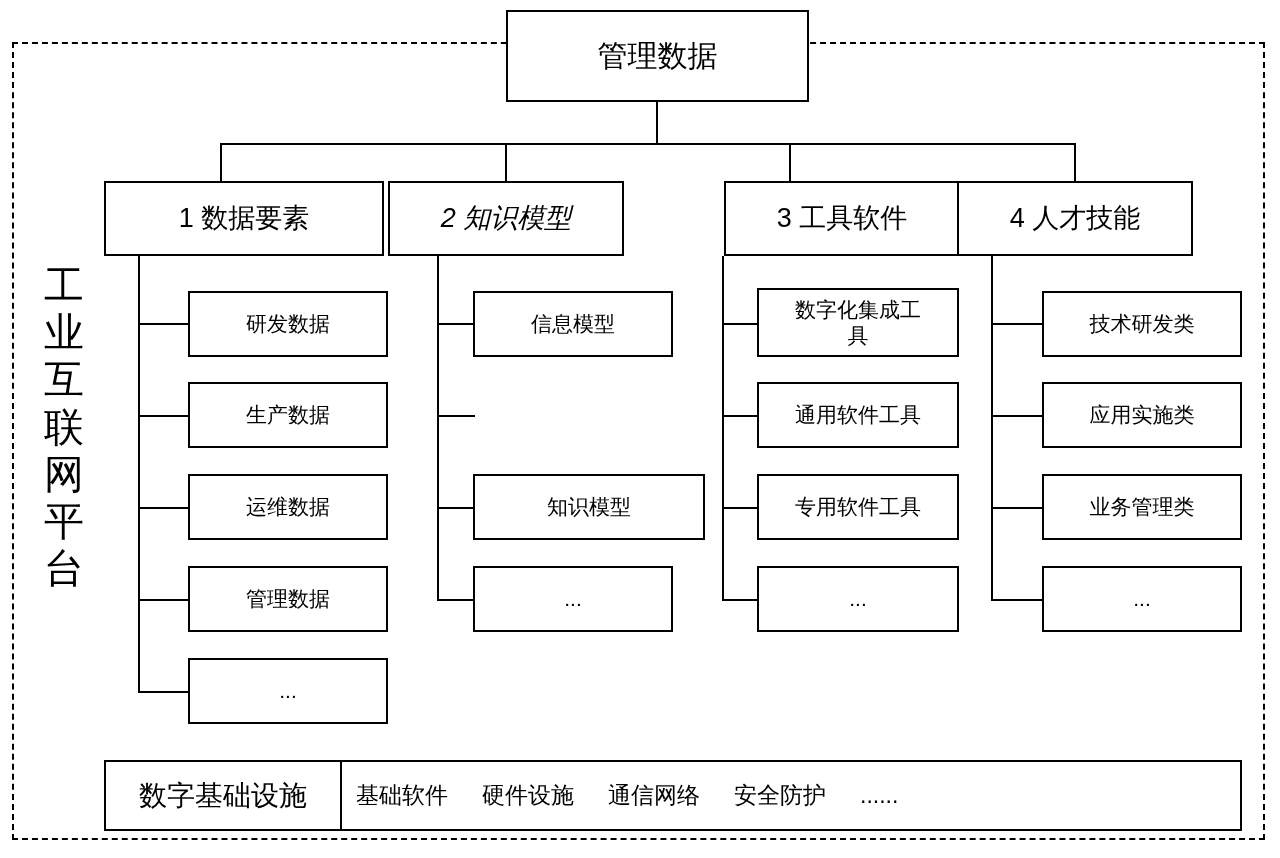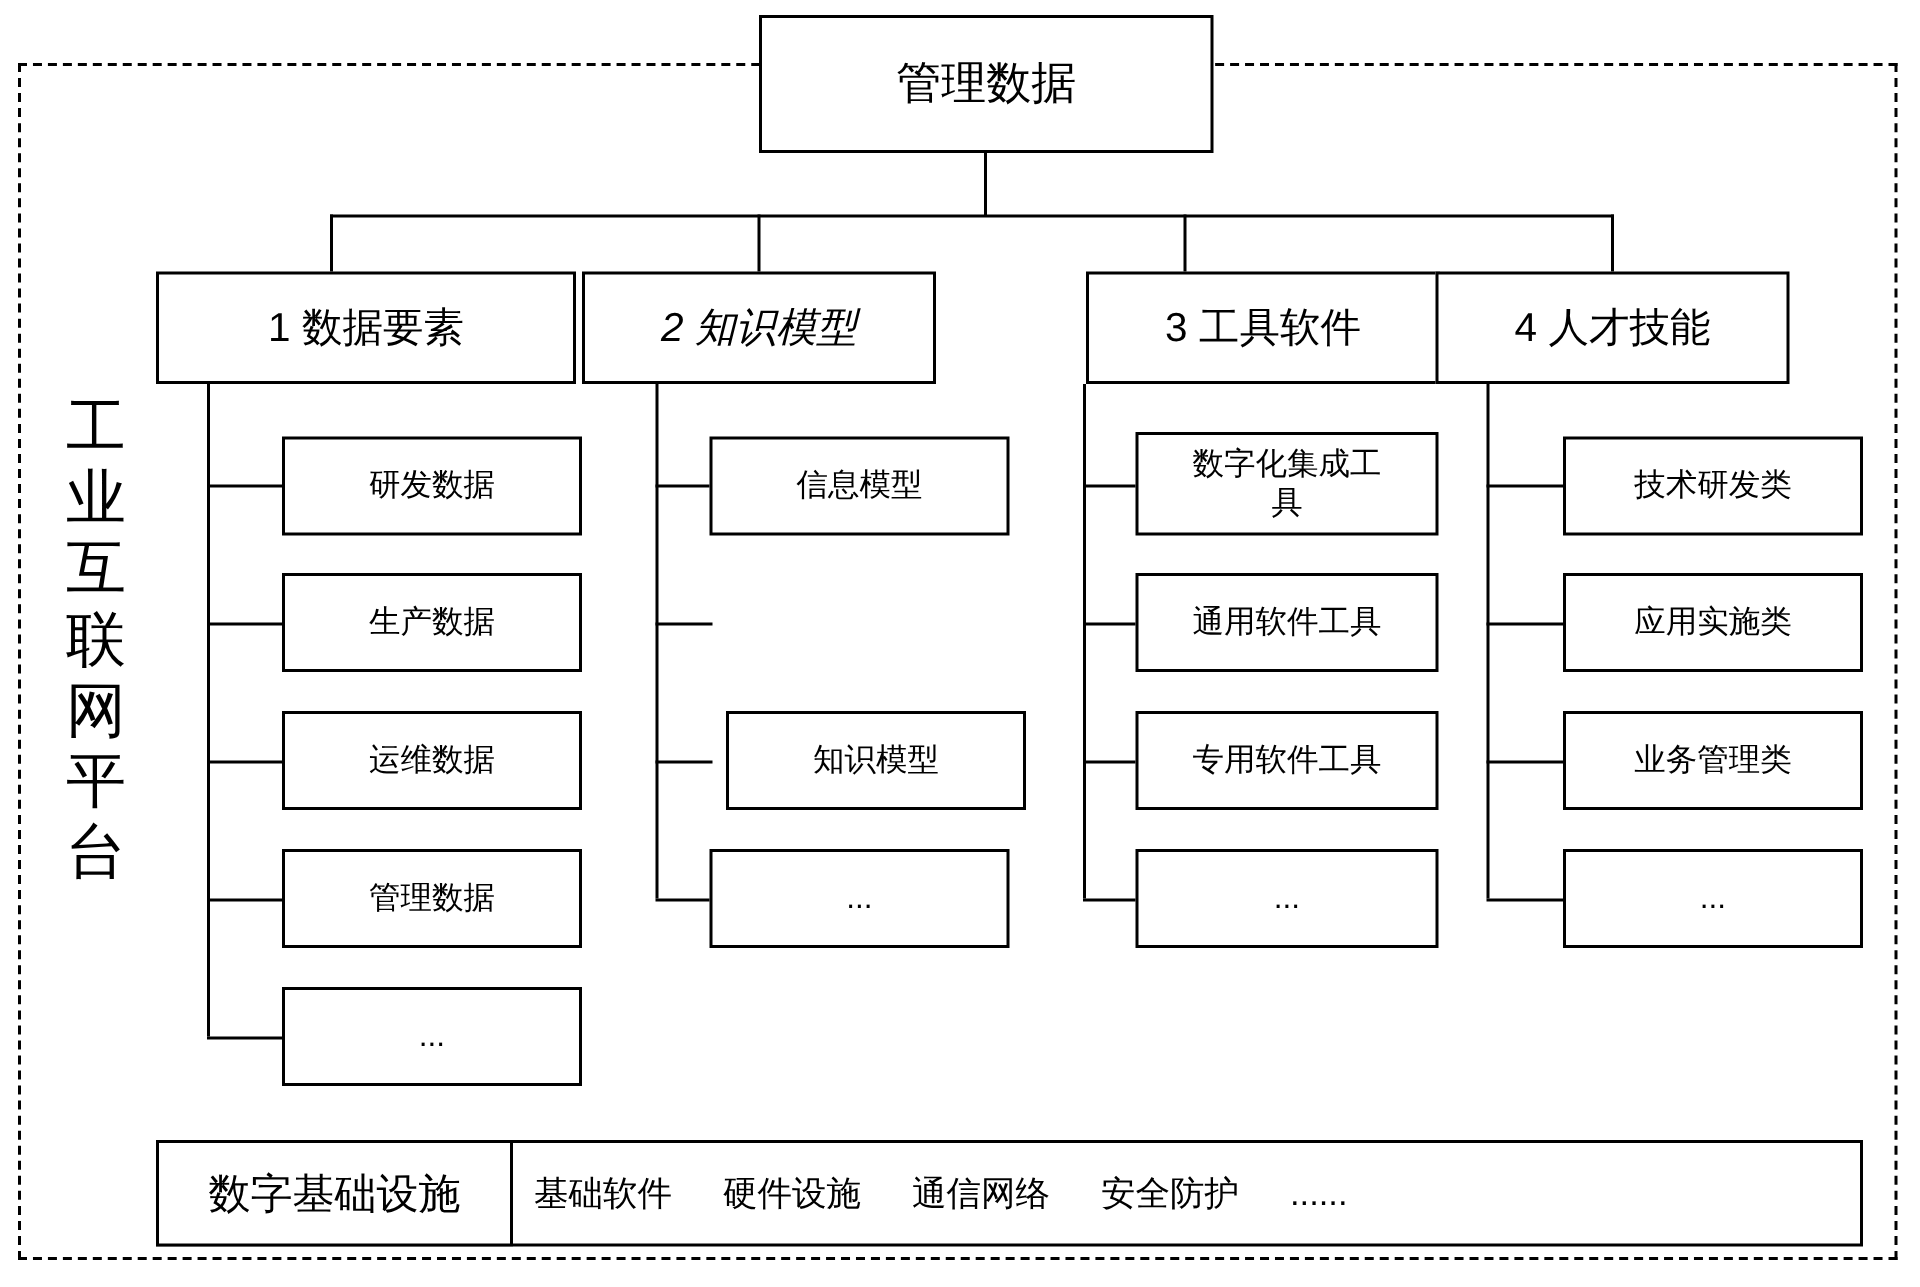--- a/index.html
+++ b/index.html
@@ -76,21 +76,21 @@
   }
   
   #c0-0 { left: 188px; top: 291px; width: 200px; height: 66px; }
   #c0-1 { left: 188px; top: 382px; width: 200px; height: 66px; }
   #c0-2 { left: 188px; top: 474px; width: 200px; height: 66px; }
   #c0-3 { left: 188px; top: 566px; width: 200px; height: 66px; }
   #c0-4 { left: 188px; top: 658px; width: 200px; height: 66px; }
   
   #c1-0 { left: 473px; top: 291px; width: 200px; height: 66px; }
   #c1-1 { left: 473px; top: 382px; width: 200px; height: 66px; }
-  #c1-2 { left: 484px; top: 474px; width: 200px; height: 66px; text-align: center; }
+  #c1-2 { left: 473px; top: 474px; width: 232px; height: 66px; text-align: center; }
   #c1-3 { left: 473px; top: 566px; width: 200px; height: 66px; }
   
   #c2-0 { left: 757px; top: 288px; width: 202px; height: 69px; }
   #c2-1 { left: 757px; top: 382px; width: 202px; height: 66px; }
   #c2-2 { left: 757px; top: 474px; width: 202px; height: 66px; text-align: right; }
   #c2-3 { left: 757px; top: 566px; width: 202px; height: 66px; }
   
   #c3-0 { left: 1042px; top: 291px; width: 200px; height: 66px; }
   #c3-1 { left: 1042px; top: 382px; width: 200px; height: 66px; }
   #c3-2 { left: 1042px; top: 474px; width: 200px; height: 66px; }

